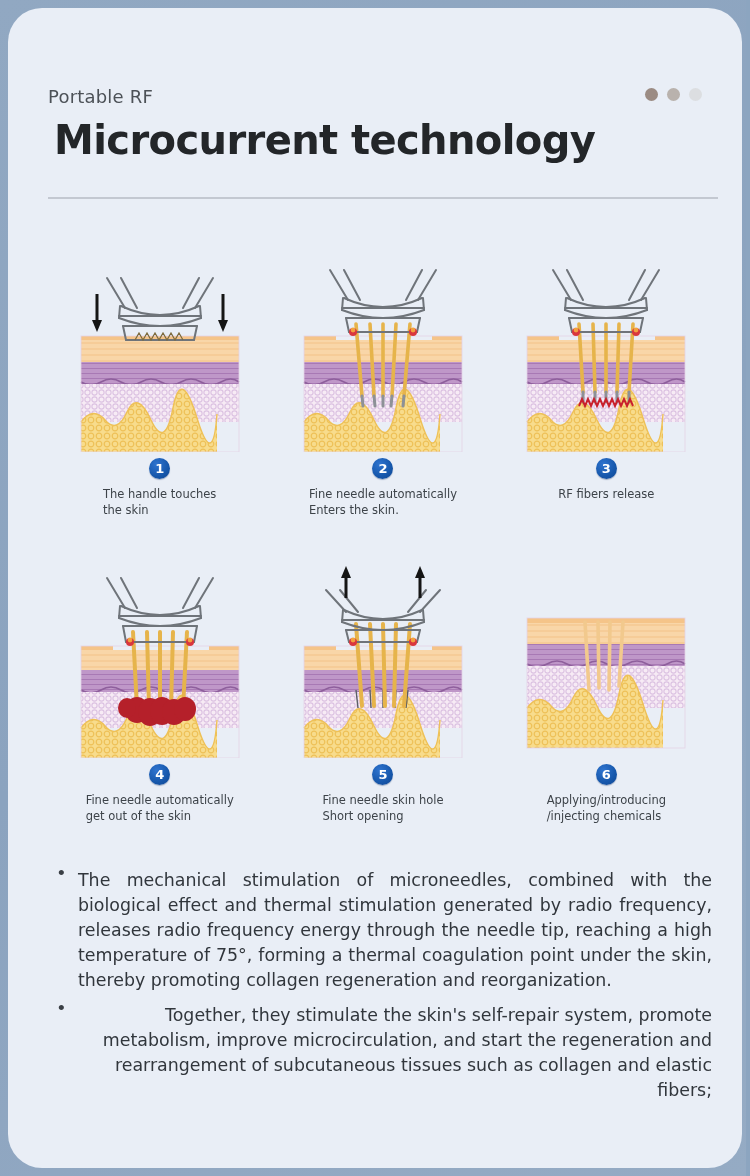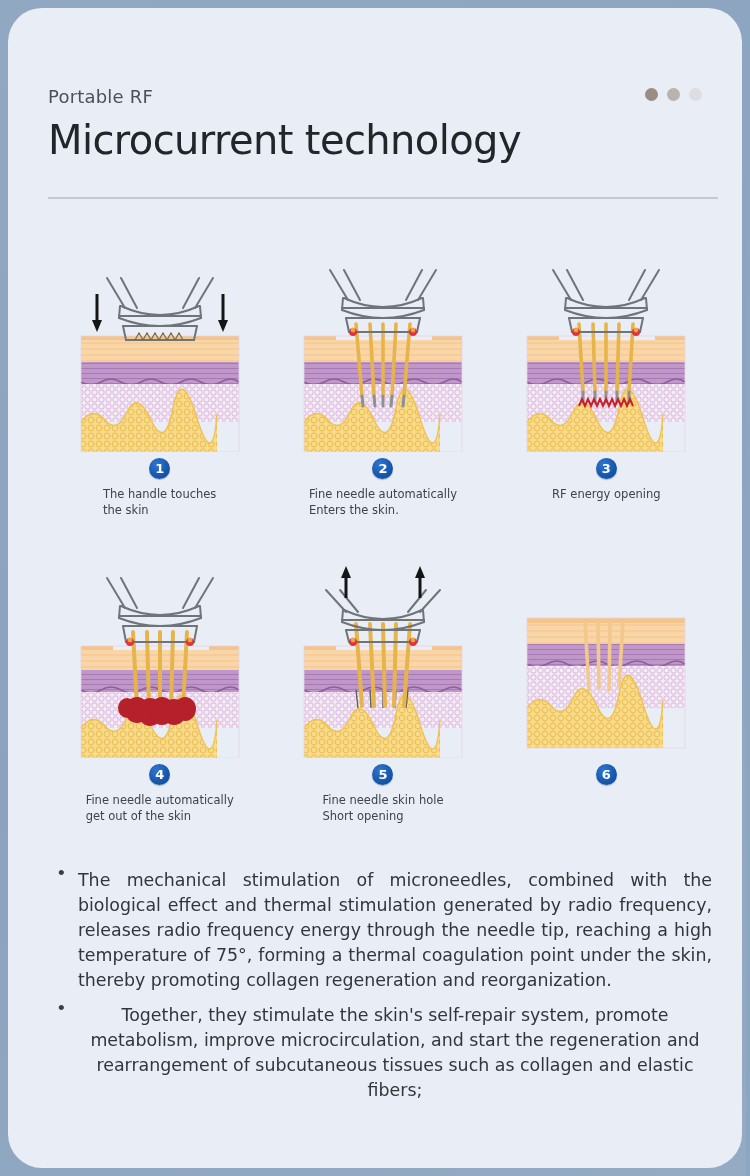--- a/index.html
+++ b/index.html
@@ -26,23 +26,24 @@
   }
 
   
   .header { position: absolute; left: 40px; top: 78px; width: 670px; }
   .eyebrow {
     font-size: 18px; color: #4c5157; letter-spacing: .2px;
     font-family: "DejaVu Sans", sans-serif; font-weight: 400;
   }
   .headline {
     margin-top: 12px;
-    font-size: 40px; font-weight: 400; color: #232629;
+    font-size: 40px; font-weight: 700; color: #232629;
     letter-spacing: -.6px; line-height: 1.05;
     font-family: "DejaVu Sans", sans-serif;
+    margin-left: 6px;
   }
   .rule {
     position: absolute; left: 40px; top: 189px;
     width: 670px; height: 2px;
     background: #c3c8d1;
   }
   .dots { position: absolute; right: 40px; top: 80px; display: flex; gap: 9px; }
   .dot { width: 13px; height: 13px; border-radius: 50%; }
 
   
@@ -83,21 +84,21 @@
     font-size: 19px; line-height: 25px; color: #3a3f45; text-align: left;
     padding-left: 6px;
   }
   .bullet-text {
     flex: 1;
     font-size: 17.4px; line-height: 25px; color: #31363c;
     text-align: justify; text-justify: inter-word;
     font-family: "DejaVu Sans", sans-serif;
     margin-top: 8px;
   }
-  .bullet-text.last { text-align: center; }
+  .bullet-text.last { text-align: right; }
 </style>
 </head>
 <body>
 
 <div class="page-frame">
   <div class="slide-card">
 
     <div class="header">
       <div class="eyebrow">Portable RF</div>
       <div class="headline">Microcurrent technology</div>
@@ -329,21 +330,21 @@
             </g>
             <g>
               <circle cx="67" cy="76" r="4" fill="#d9373d"></circle>
               <circle cx="127" cy="76" r="4" fill="#d9373d"></circle>
               <circle cx="67" cy="74" r="2.4" fill="#f3a13f"></circle>
               <circle cx="127" cy="74" r="2.4" fill="#f3a13f"></circle>
             </g>
           </svg>
         </div>
         <div class="badge">3</div>
-        <div class="caption">RF energy opening</div>
+        <div class="caption">RF fibers release</div>
       </div>
 
       <div class="step">
         <div class="art">
           <svg viewBox="0 0 194 196">
             <defs>
               <pattern id="cells4" width="7" height="7" patternUnits="userSpaceOnUse">
                 <rect width="7" height="7" fill="#f7ebf5"></rect>
                 <circle cx="3.5" cy="3.5" r="2.6" fill="none" stroke="#dcc2e2" stroke-width="1.1"></circle>
               </pattern>
@@ -534,20 +535,22 @@
 
             <g stroke="#f2c98d" stroke-width="3.6" stroke-linecap="round">
               <path d="M76 60 L80 128"></path>
                 <path d="M89 60 L90 126"></path>
               <path d="M101 60 L100 128"></path>
                 <path d="M114 60 L110 124"></path>
             </g>
           </svg>
         </div>
         <div class="badge">6</div>
+        <div class="caption">Applying/introducing
+/injecting chemicals</div>
       </div>
 
     </div>
 
     <div class="bullets">
       <div class="bullet">
         <div class="bullet-mark">•</div>
         <div class="bullet-text">The mechanical stimulation of microneedles, combined with the biological effect and thermal stimulation generated by radio frequency, releases radio frequency energy through the needle tip, reaching a high temperature of 75°, forming a thermal coagulation point under the skin, thereby promoting collagen regeneration and reorganization.</div>
       </div>
       <div class="bullet">

